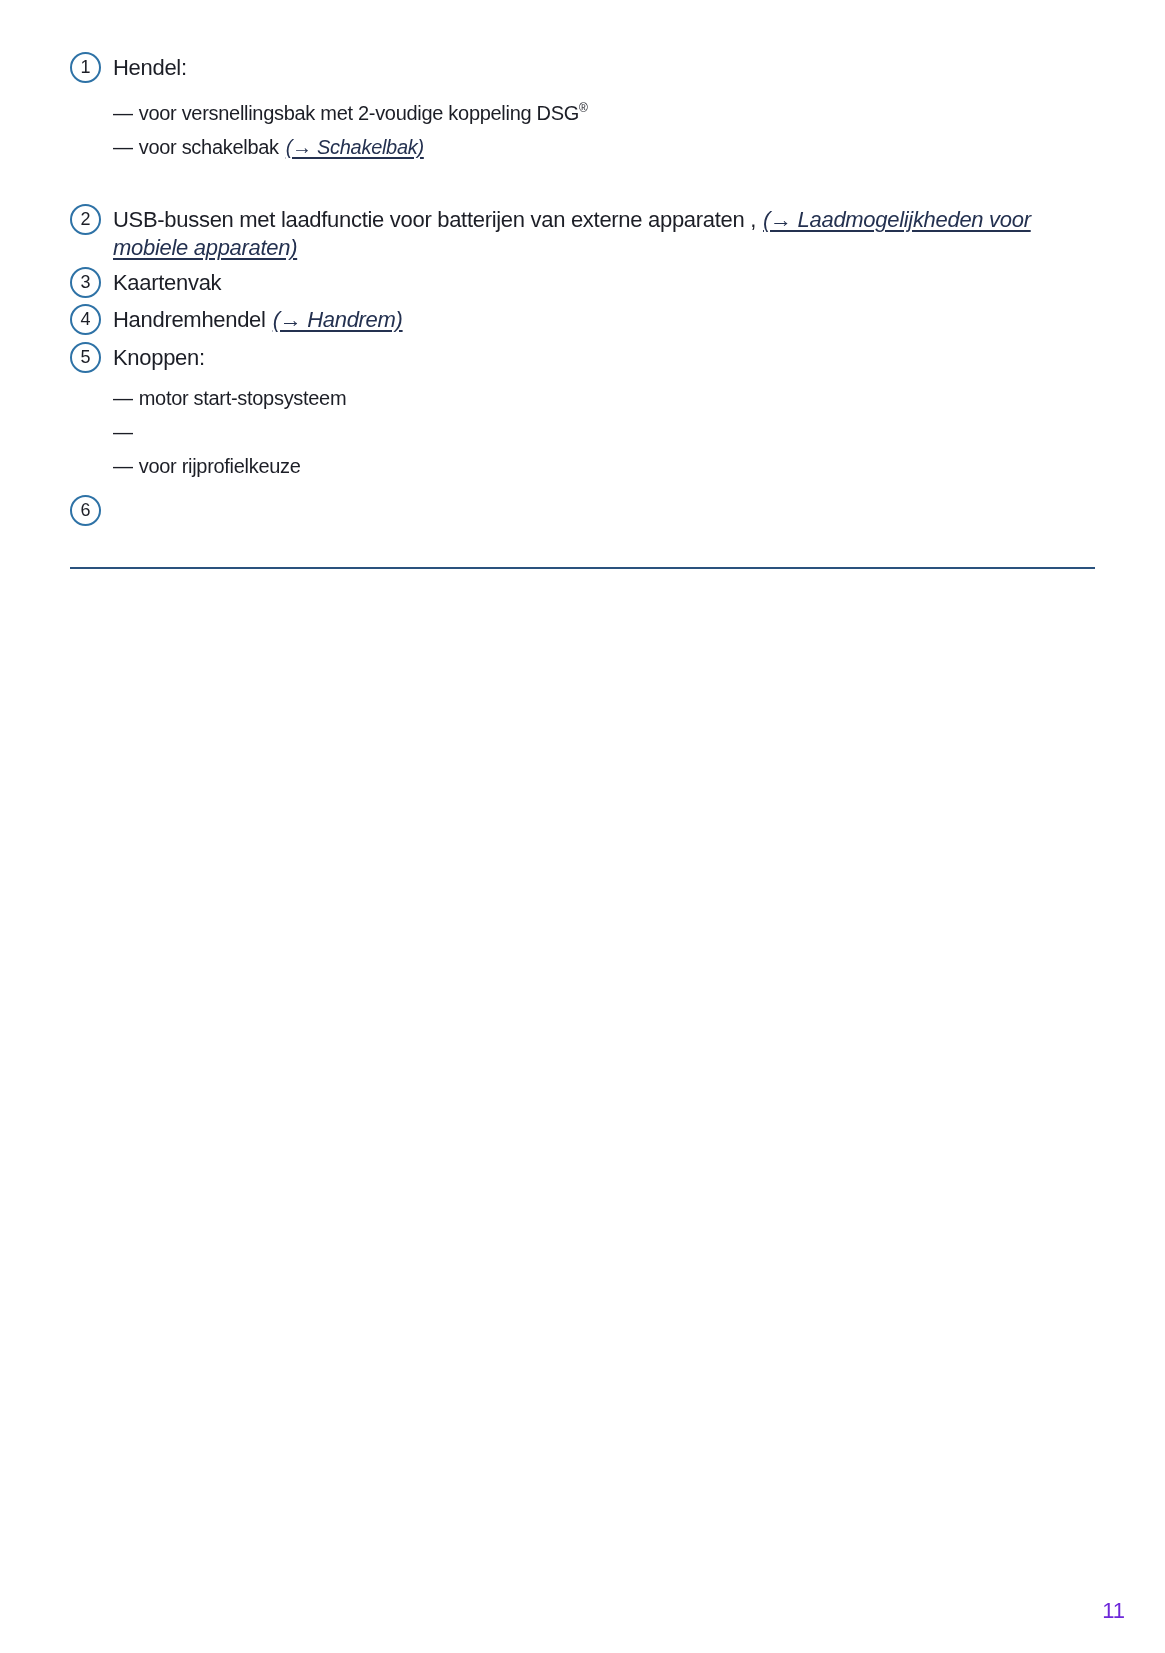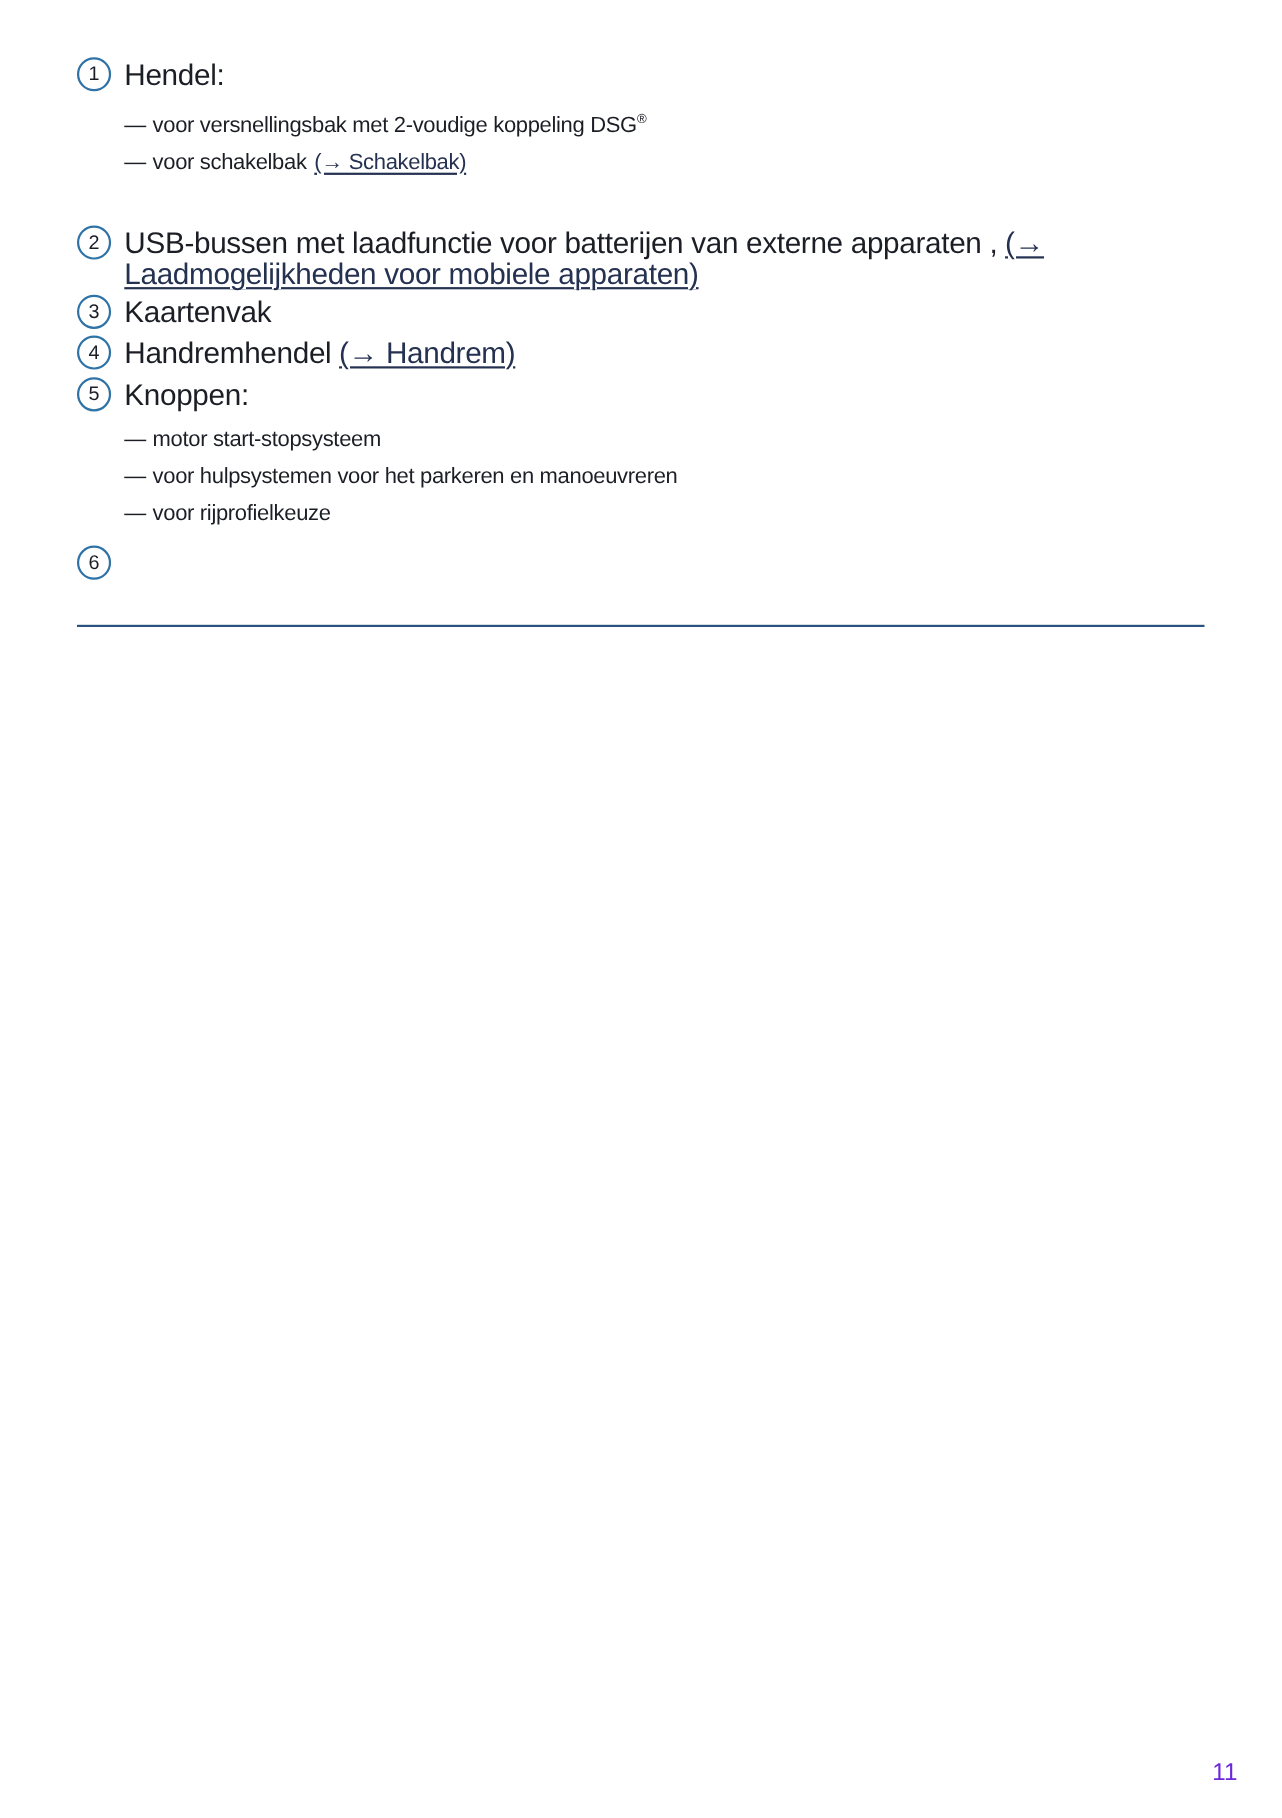--- a/index.html
+++ b/index.html
@@ -29,37 +29,38 @@
     border-radius: 50%;
     flex: none;
     display: flex;
     align-items: center;
     justify-content: center;
     font-size: 18px;
     color: #1c1e26;
     margin-right: 12px;
   }
   .itext {
-    font-size: 27px;
+    font-size: 22px;
     letter-spacing: -0.3px;
     line-height: 28px;
     padding-top: 2px;
     max-width: 980px;
   }
   .sub {
     padding-left: 43px;
     font-size: 20px;
     letter-spacing: -0.3px;
     line-height: 26px;
     display: flex;
     align-items: baseline;
   }
   .dash { margin-right: 6px; }
   .xref {
     color: #243150;
+    font-style: italic;
     text-decoration: underline;
     text-underline-offset: 3px;
     text-decoration-thickness: 1.5px;
     margin-left: 7px;
     cursor: pointer;
   }
   sup { font-size: 12px; }
   .divider {
     margin-top: 41px;
     width: 1025px;
@@ -138,21 +139,20 @@
     <div class="itext">
       <span>Knoppen:</span>
     </div>
   </div>
   <div class="sub mt-sub-first">
     <span class="dash">—</span>
     <span><span>motor start-stopsysteem</span></span>
   </div>
   <div class="sub mt-sub">
     <span class="dash">—</span>
-    <span><span>voor hulpsystemen voor het parkeren en manoeuvreren</span></span>
   </div>
   <div class="sub mt-sub">
     <span class="dash">—</span>
     <span><span>voor rijprofielkeuze</span></span>
   </div>
 
   <div class="item mt-item6">
     <span class="badge">
       <span>6</span>
     </span>

